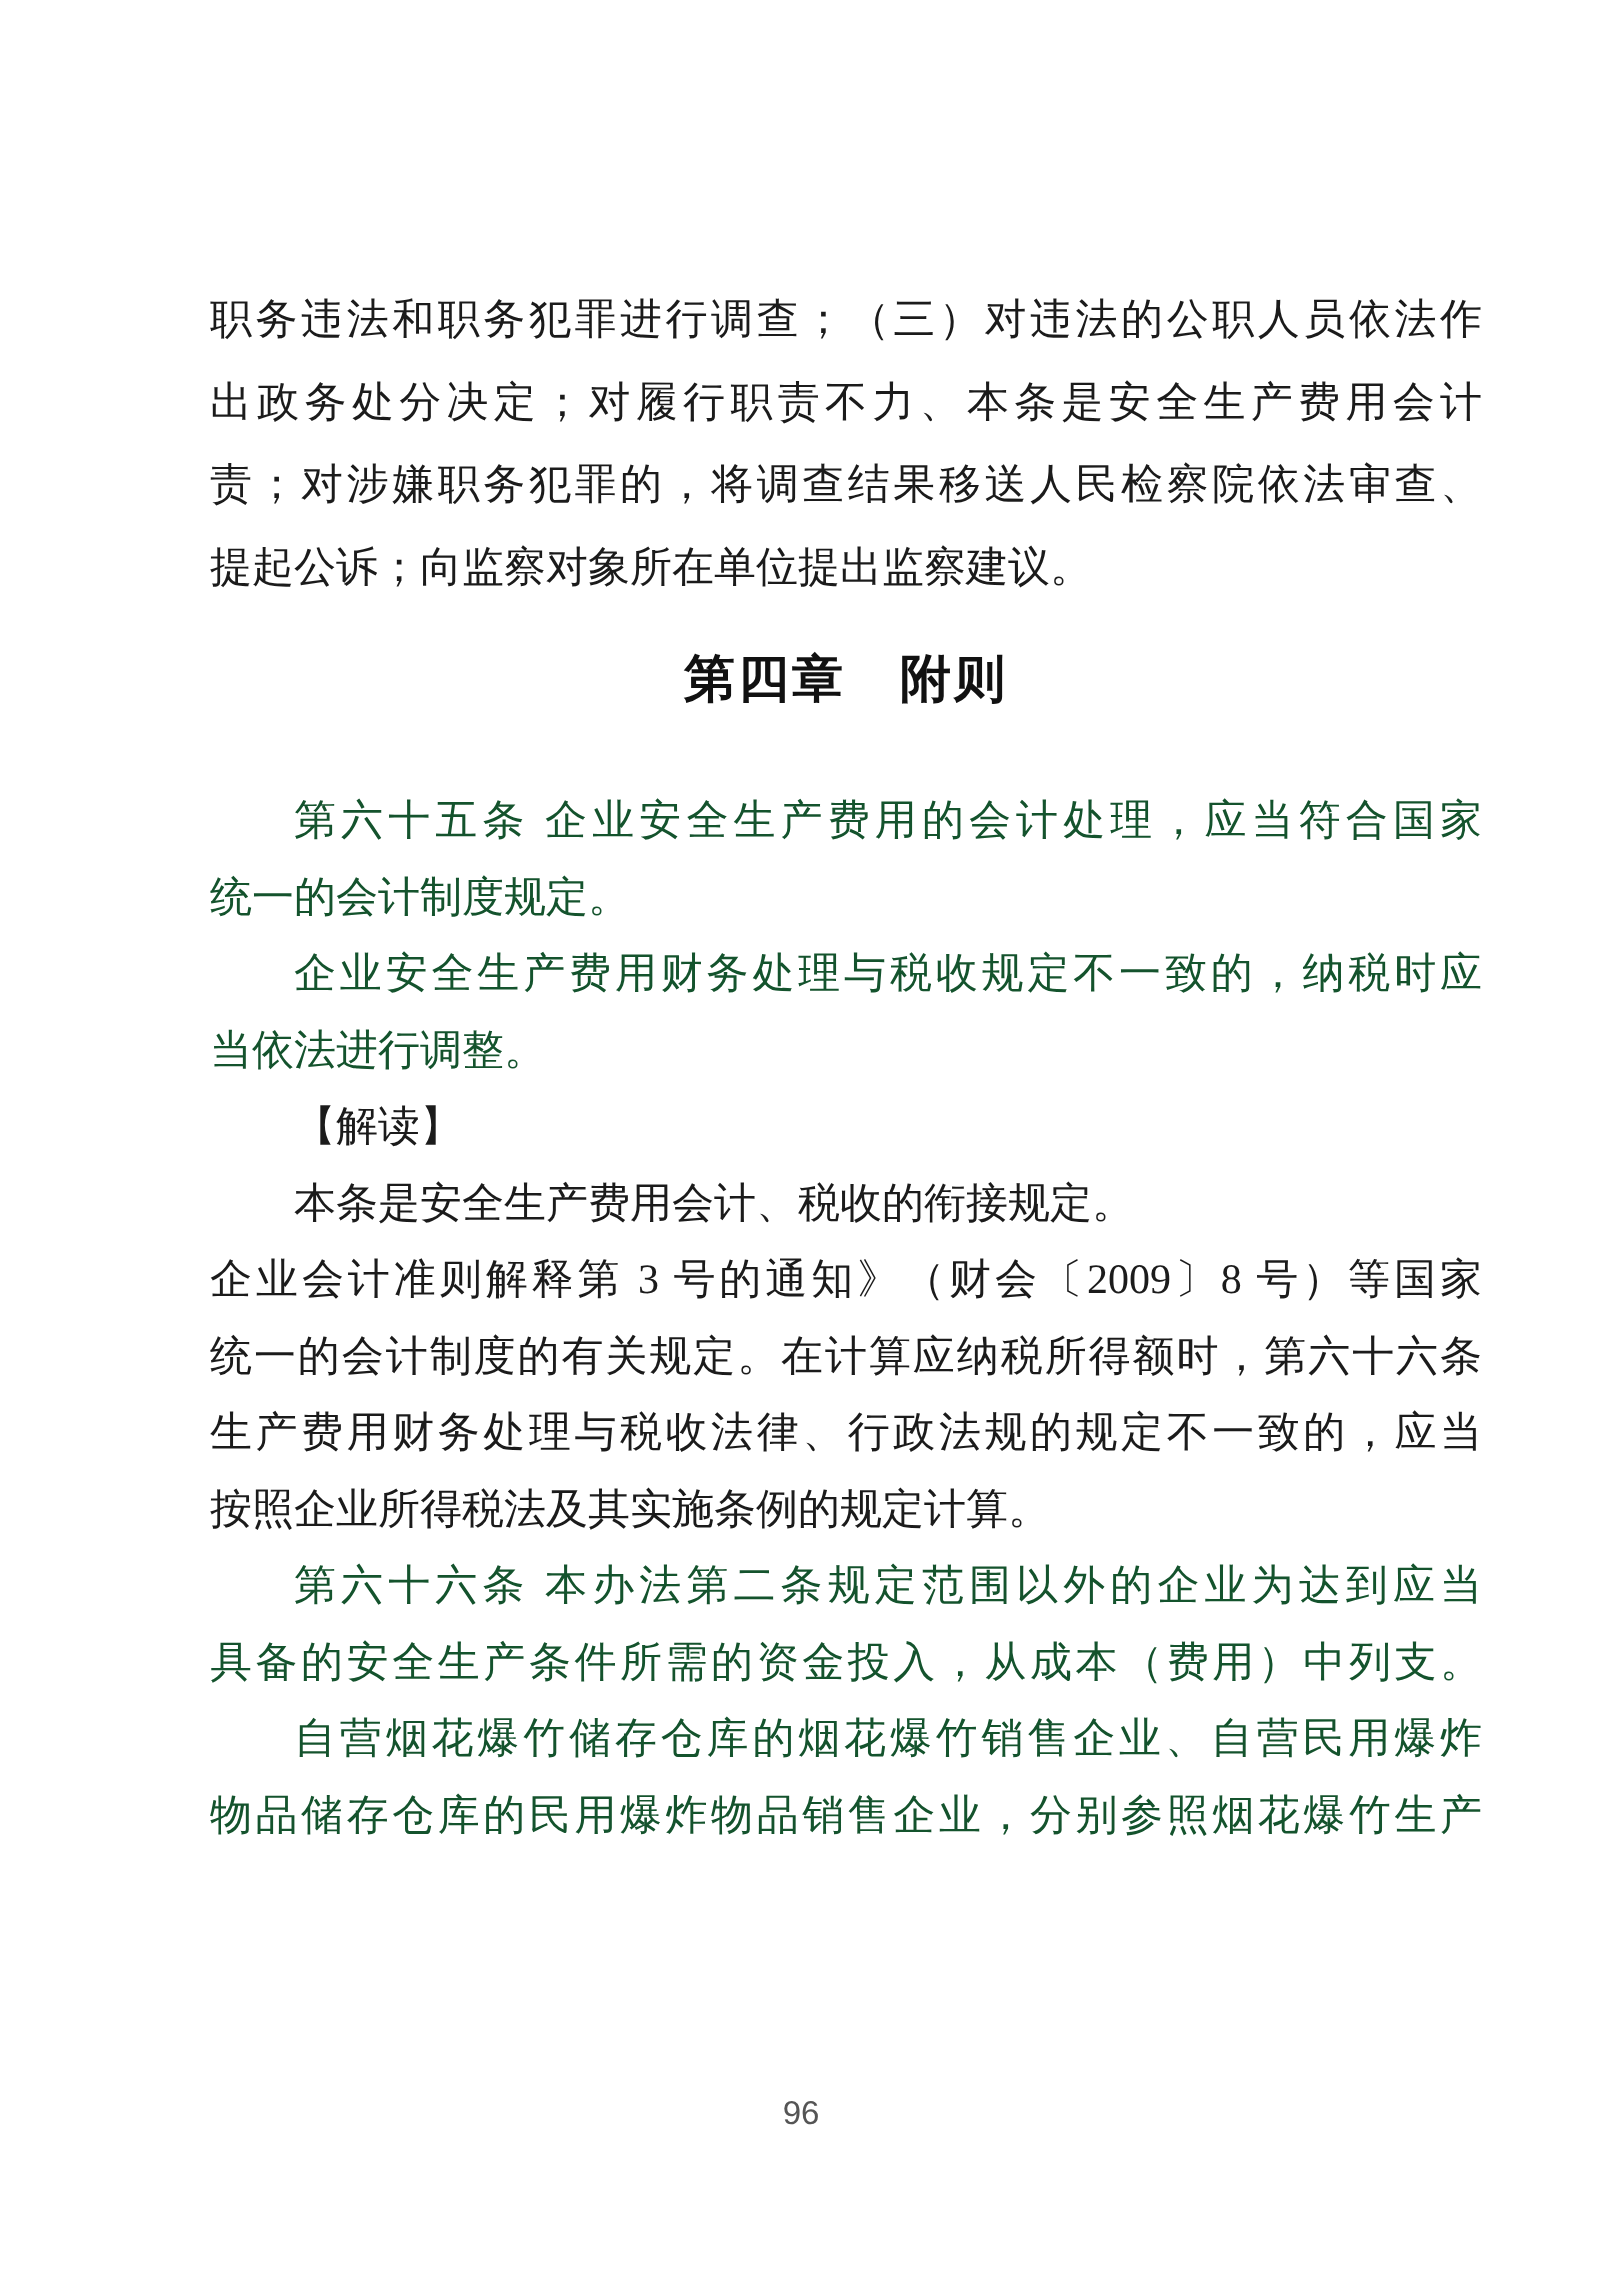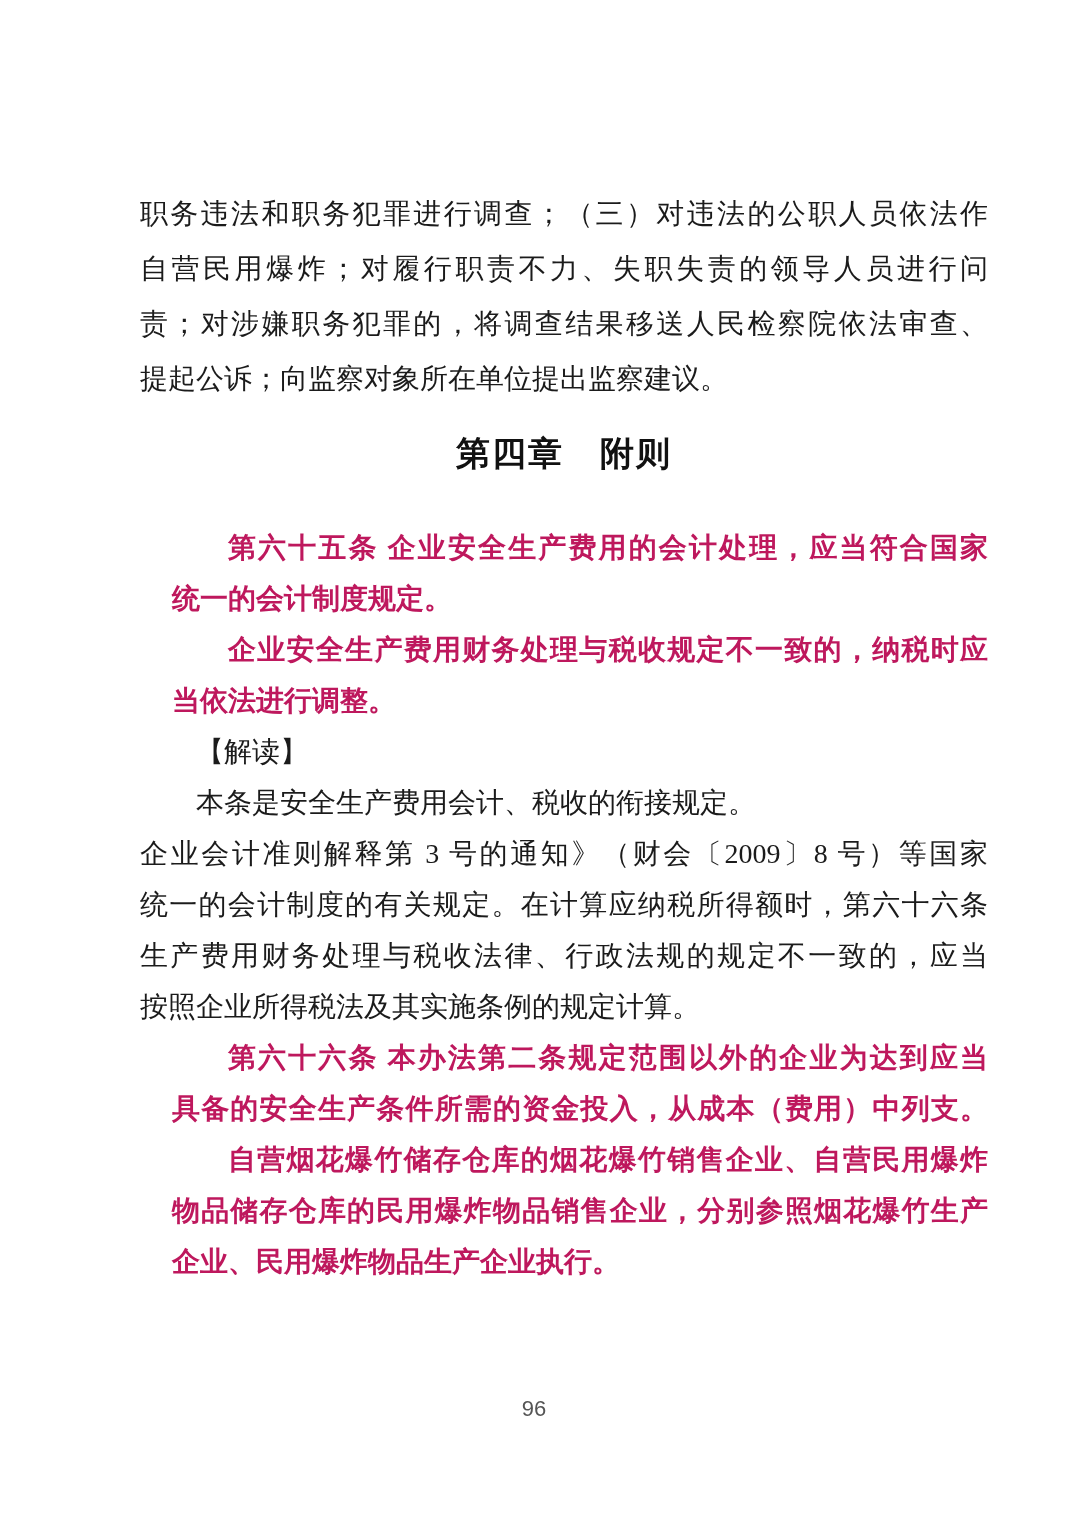--- a/index.html
+++ b/index.html
@@ -22,21 +22,21 @@
     font-size: 28px;
     color: #1b1b1b;
     text-align: justify;
     white-space: normal;
   }
   .intro .line { line-height: 55px; }
   .main  .line { line-height: 51px; }
   .full { text-align-last: justify; }
   .last { text-align-last: left; }
   .indent { text-indent: 2em; }
-  .bold { font-weight: 700; color: #be185d; margin-left: 32px; }
+  .bold { font-weight: 400; color: #14532d; }
   .heading {
     margin: 24px 0 44px 0;
     font-size: 34px;
     line-height: 48px;
     font-weight: 700;
     text-align: center;
     letter-spacing: 2px;
     color: #111111;
     font-family: Liberation Serif, serif;
   }
@@ -52,21 +52,21 @@
   }
 </style>
 </head>
 <body>
 
 <div class="page">
   <div class="content">
 
     <div class="intro">
       <div class="line full">职务违法和职务犯罪进行调查；（三）对违法的公职人员依法作</div>
-      <div class="line full">自营民用爆炸；对履行职责不力、失职失责的领导人员进行问</div>
+      <div class="line full">出政务处分决定；对履行职责不力、本条是安全生产费用会计</div>
       <div class="line full">责；对涉嫌职务犯罪的，将调查结果移送人民检察院依法审查、</div>
       <div class="line last">提起公诉；向监察对象所在单位提出监察建议。</div>
     </div>
 
     <h2 class="heading">第四章　附则</h2>
 
     <div class="main">
       <div class="line bold indent full">第六十五条 企业安全生产费用的会计处理，应当符合国家</div>
       <div class="line bold last">统一的会计制度规定。</div>
       <div class="line bold indent full">企业安全生产费用财务处理与税收规定不一致的，纳税时应</div>
@@ -74,19 +74,18 @@
       <div class="line indent last">【解读】</div>
       <div class="line indent last">本条是安全生产费用会计、税收的衔接规定。</div>
       <div class="line full">企业会计准则解释第 3 号的通知》（财会〔2009〕8 号）等国家</div>
       <div class="line full">统一的会计制度的有关规定。在计算应纳税所得额时，第六十六条</div>
       <div class="line full">生产费用财务处理与税收法律、行政法规的规定不一致的，应当</div>
       <div class="line last">按照企业所得税法及其实施条例的规定计算。</div>
       <div class="line bold indent full">第六十六条 本办法第二条规定范围以外的企业为达到应当</div>
       <div class="line bold full">具备的安全生产条件所需的资金投入，从成本（费用）中列支。</div>
       <div class="line bold indent full">自营烟花爆竹储存仓库的烟花爆竹销售企业、自营民用爆炸</div>
       <div class="line bold full">物品储存仓库的民用爆炸物品销售企业，分别参照烟花爆竹生产</div>
-      <div class="line bold last">企业、民用爆炸物品生产企业执行。</div>
     </div>
 
   </div>
 
   <div class="page-number">96</div>
 </div>
 
 </body></html>

